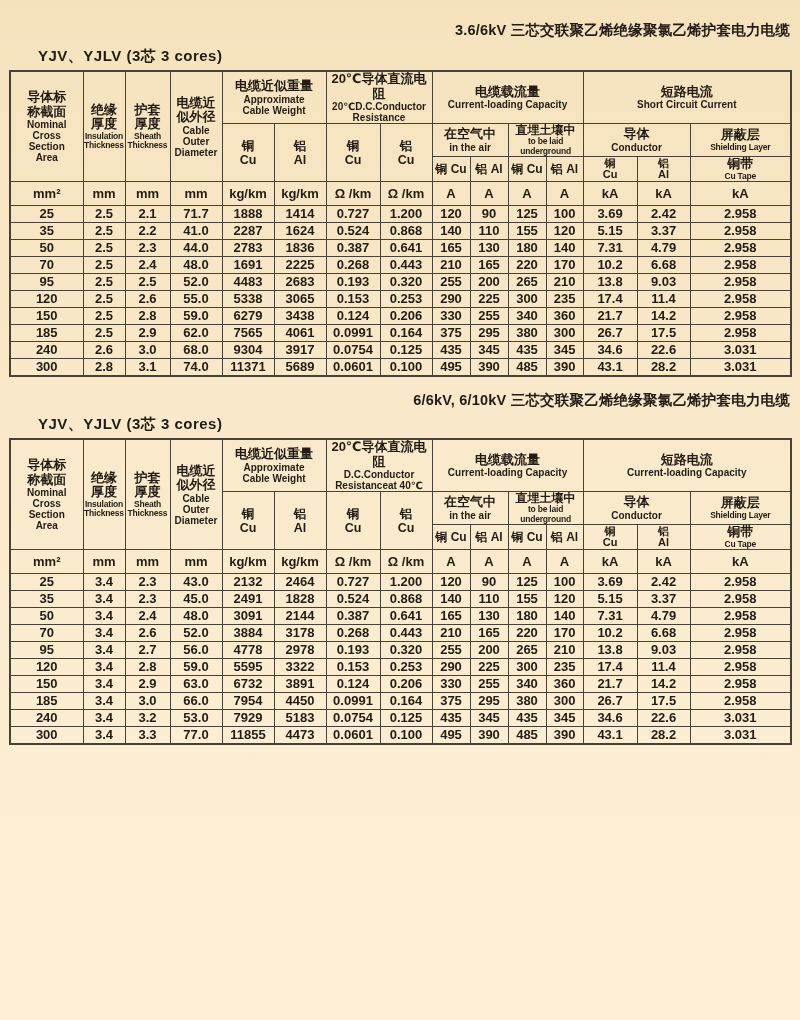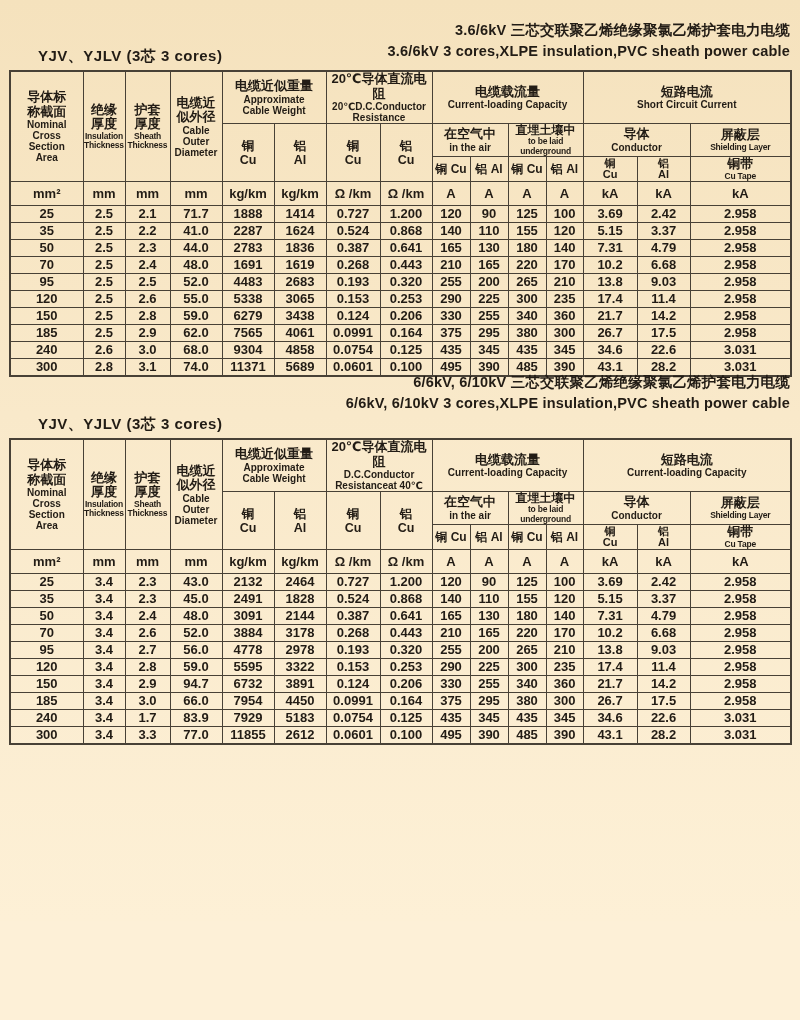--- a/index.html
+++ b/index.html
@@ -12,21 +12,21 @@
   .page {
     position: relative; width: 800px; height: 921px; overflow: hidden;
     background: linear-gradient(180deg, #f5e2bd 0%, #f9e9ca 45%, #fdf0d6 100%);
     color: #221c15;
   }
   .title {
     position: absolute; right: 10px; text-align: right;
     font-weight: bold; font-size: 14.5px; line-height: 21px; letter-spacing: 0.2px;
   }
   .t1 { top: 20px; }
-  .t2 { top: 372px; }
+  .t2 { top: 390px; }
   .label {
     position: absolute; left: 38px;
     font-size: 15px; font-weight: bold; letter-spacing: 0.5px;
   }
   .l1 { top: 47px; }
   .l2 { top: 415px; }
 
   table.spec {
     position: absolute; left: 9px; width: 783px;
     border-collapse: collapse; table-layout: fixed;
@@ -52,21 +52,20 @@
   .stack-sm { font-size: 11px; line-height: 11.5px; }
   .mix { display: block; font-size: 12px; line-height: 13px; }
 </style>
 </head>
 <body>
 
 <div class="page">
 
   <div class="title t1">
     <div>3.6/6kV 三芯交联聚乙烯绝缘聚氯乙烯护套电力电缆</div>
-    <div>3.6/6kV 3 cores,XLPE insulation,PVC sheath power cable</div>
   </div>
   <div class="label l1">YJV、YJLV (3芯 3 cores)</div>
 
   <table class="spec" style="top:70px">
     <colgroup>
       <col style="width:73px">
         <col style="width:42px">
         <col style="width:45px">
         <col style="width:52px">
       <col style="width:52px">
@@ -259,21 +258,21 @@
           <td>7.31</td>
           <td>4.79</td>
           <td>2.958</td>
         </tr>
         <tr>
           <td>70</td>
           <td>2.5</td>
           <td>2.4</td>
           <td>48.0</td>
           <td>1691</td>
-          <td>1619</td>
+          <td>2225</td>
           <td>0.268</td>
           <td>0.443</td>
           <td>210</td>
           <td>165</td>
           <td>220</td>
           <td>170</td>
           <td>10.2</td>
           <td>6.68</td>
           <td>2.958</td>
         </tr>
@@ -344,21 +343,21 @@
           <td>26.7</td>
           <td>17.5</td>
           <td>2.958</td>
         </tr>
         <tr>
           <td>240</td>
           <td>2.6</td>
           <td>3.0</td>
           <td>68.0</td>
           <td>9304</td>
-          <td>4858</td>
+          <td>3917</td>
           <td>0.0754</td>
           <td>0.125</td>
           <td>435</td>
           <td>345</td>
           <td>435</td>
           <td>345</td>
           <td>34.6</td>
           <td>22.6</td>
           <td>3.031</td>
         </tr>
@@ -377,21 +376,20 @@
           <td>390</td>
           <td>43.1</td>
           <td>28.2</td>
           <td>3.031</td>
         </tr>
       </tbody>
   </table>
 
   <div class="title t2">
     <div>6/6kV, 6/10kV 三芯交联聚乙烯绝缘聚氯乙烯护套电力电缆</div>
-    <div>6/6kV, 6/10kV 3 cores,XLPE insulation,PVC sheath power cable</div>
   </div>
   <div class="label l2">YJV、YJLV (3芯 3 cores)</div>
 
   <table class="spec" style="top:438px">
     <colgroup>
       <col style="width:73px">
         <col style="width:42px">
         <col style="width:45px">
         <col style="width:52px">
       <col style="width:52px">
@@ -633,21 +631,21 @@
           <td>300</td>
           <td>235</td>
           <td>17.4</td>
           <td>11.4</td>
           <td>2.958</td>
         </tr>
         <tr>
           <td>150</td>
           <td>3.4</td>
           <td>2.9</td>
-          <td>94.7</td>
+          <td>63.0</td>
           <td>6732</td>
           <td>3891</td>
           <td>0.124</td>
           <td>0.206</td>
           <td>330</td>
           <td>255</td>
           <td>340</td>
           <td>360</td>
           <td>21.7</td>
           <td>14.2</td>
@@ -666,41 +664,41 @@
           <td>295</td>
           <td>380</td>
           <td>300</td>
           <td>26.7</td>
           <td>17.5</td>
           <td>2.958</td>
         </tr>
         <tr>
           <td>240</td>
           <td>3.4</td>
-          <td>1.7</td>
-          <td>83.9</td>
+          <td>3.2</td>
+          <td>53.0</td>
           <td>7929</td>
           <td>5183</td>
           <td>0.0754</td>
           <td>0.125</td>
           <td>435</td>
           <td>345</td>
           <td>435</td>
           <td>345</td>
           <td>34.6</td>
           <td>22.6</td>
           <td>3.031</td>
         </tr>
         <tr>
           <td>300</td>
           <td>3.4</td>
           <td>3.3</td>
           <td>77.0</td>
           <td>11855</td>
-          <td>2612</td>
+          <td>4473</td>
           <td>0.0601</td>
           <td>0.100</td>
           <td>495</td>
           <td>390</td>
           <td>485</td>
           <td>390</td>
           <td>43.1</td>
           <td>28.2</td>
           <td>3.031</td>
         </tr>

